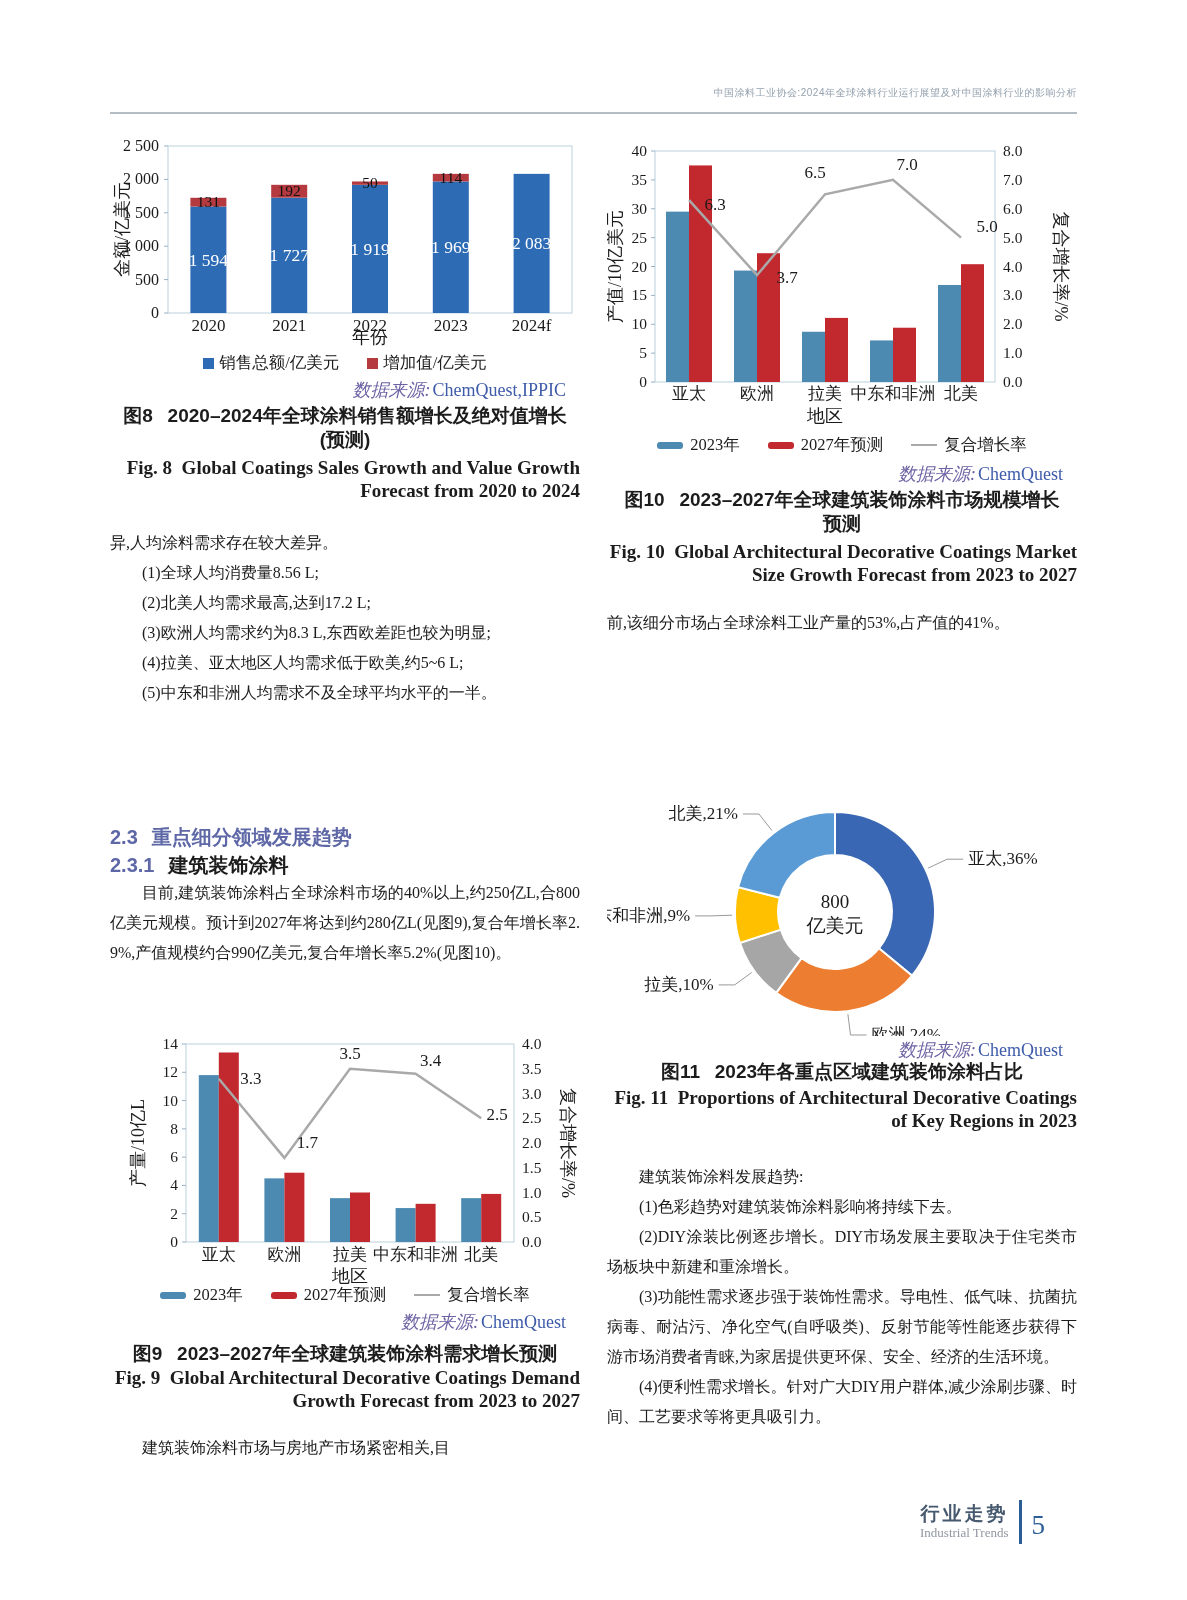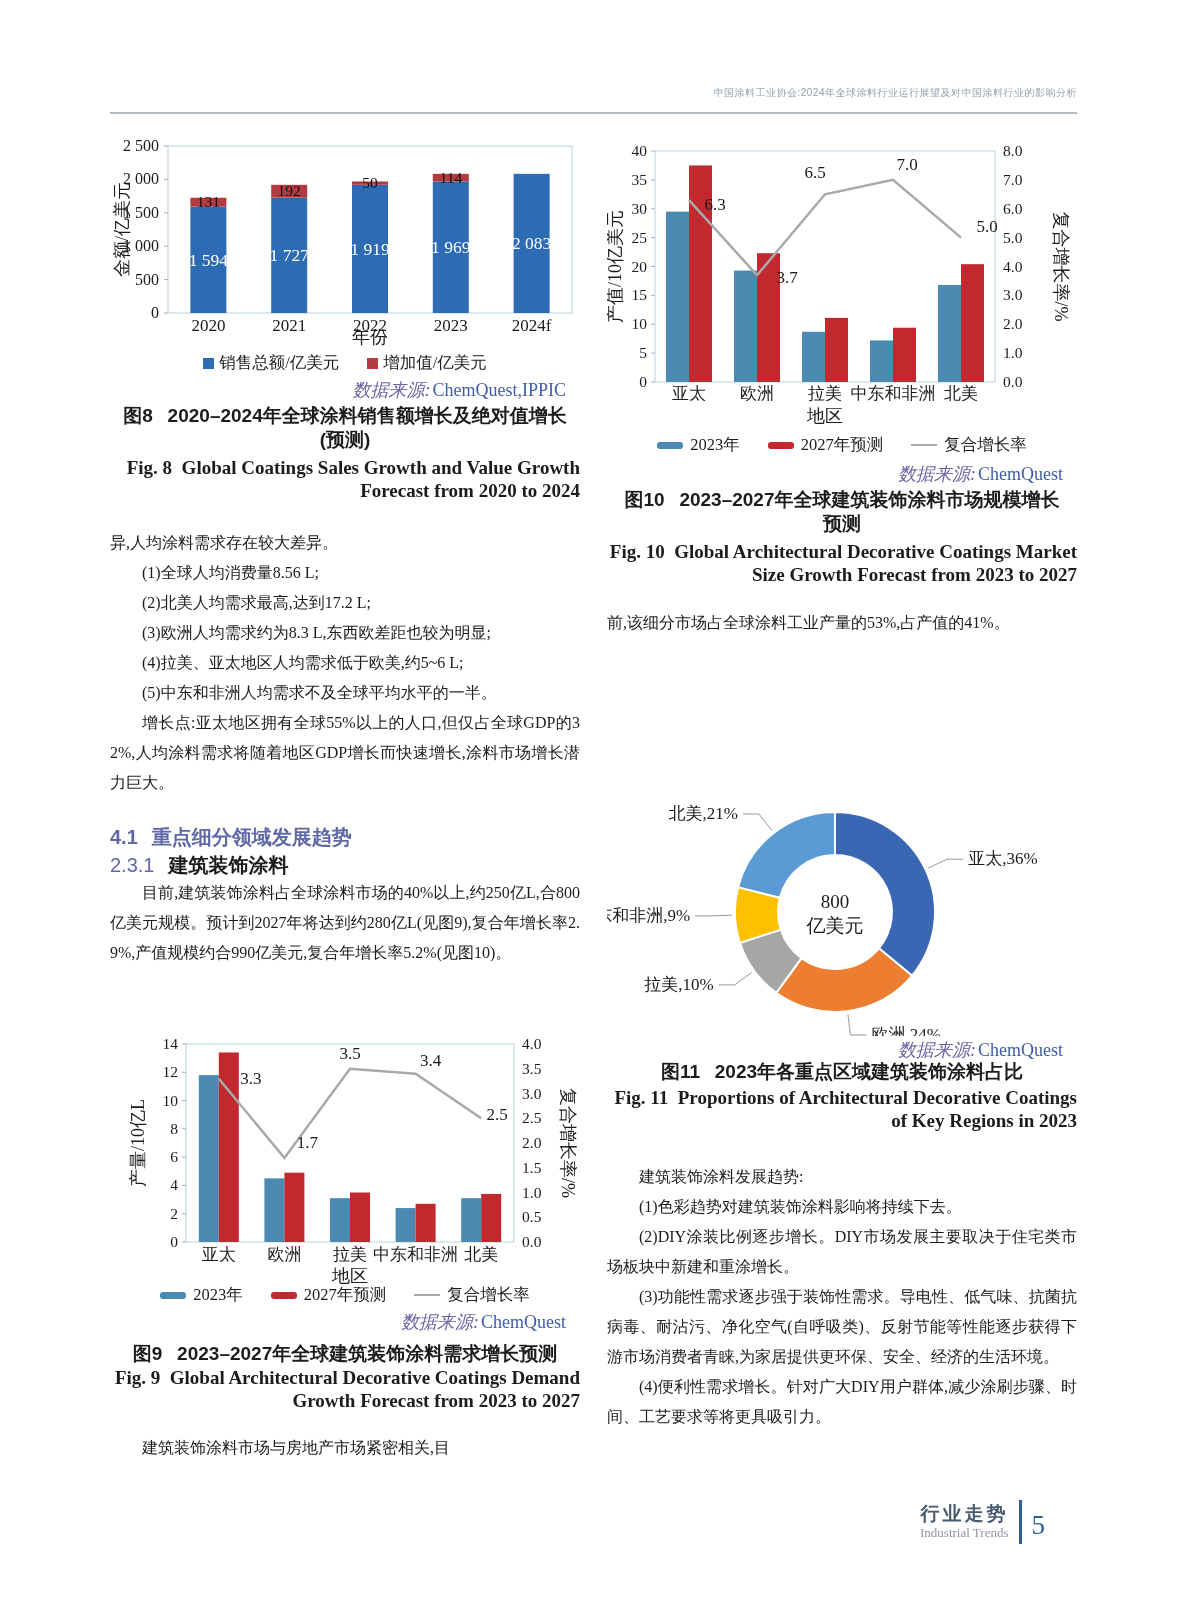--- a/index.html
+++ b/index.html
@@ -19,21 +19,21 @@
   .source .lbl{font-style:italic;color:#6d63a4;margin-right:2px}
   .source .val{color:#3f5caa}
   .legend{display:flex;justify-content:center;align-items:center;gap:28px;font-size:16.5px}
   .li{display:flex;align-items:center;white-space:nowrap}
   .sq{width:11px;height:11px;display:inline-block;margin-right:5px}
   .bar-sw{width:26px;height:7px;display:inline-block;margin-right:7px;border-radius:3px}
   .line-sw{width:26px;height:2.5px;display:inline-block;margin-right:7px}
   .h23{font-family:"Liberation Sans",sans-serif;font-weight:bold;color:#5f68a7;font-size:20px;line-height:30px}
   .h23 .txt{margin-left:14px}
   .h231{font-size:20px;line-height:30px}
-  .h231 .num{color:#5f68a7;font-family:"Liberation Sans",sans-serif;font-weight:normal}
+  .h231 .num{color:#5f68a7;font-family:"Liberation Sans",sans-serif;font-weight:bold}
   .h231 .txt{margin-left:14px;font-weight:bold}
   svg text{font-family:"Liberation Serif",serif;fill:#1b1b1b}
   svg .tk{font-size:15.5px}
   svg .tk8{font-size:16px}
   svg .cat{font-size:17px}
   svg .ax{font-size:18px}
   svg .bl{font-size:17.5px;fill:#ffffff}
   svg .rl{font-size:15.5px;fill:#111111}
   svg .ll{font-size:17px}
   svg .cl{font-size:19px}
@@ -109,24 +109,23 @@
   <div class="abs cap-en" style="top:456px">Fig. 8&nbsp;&nbsp;Global Coatings Sales Growth and Value Growth</div>
   <div class="abs cap-en" style="top:479px">Forecast from 2020 to 2024</div>
 
   <div class="abs" style="top:528px">
     <p class="noind">异,人均涂料需求存在较大差异。</p>
     <p>(1)全球人均消费量8.56 L;</p>
     <p>(2)北美人均需求最高,达到17.2 L;</p>
     <p>(3)欧洲人均需求约为8.3 L,东西欧差距也较为明显;</p>
     <p>(4)拉美、亚太地区人均需求低于欧美,约5~6 L;</p>
     <p>(5)中东和非洲人均需求不及全球平均水平的一半。</p>
-    <p>增长点:亚太地区拥有全球55%以上的人口,但仅占全球GDP的32%,人均涂料需求将随着地区GDP增长而快速增长,涂料市场增长潜力巨大。</p>
-  </div>
-
-  <div class="abs h23" style="top:822px"><span>4.1</span><span class="txt">重点细分领域发展趋势</span></div>
+  </div>
+
+  <div class="abs h23" style="top:822px"><span>2.3</span><span class="txt">重点细分领域发展趋势</span></div>
   <div class="abs h231" style="top:850px"><span class="num">2.3.1</span><span class="txt">建筑装饰涂料</span></div>
 
   <div class="abs" style="top:878px">
     <p>目前,建筑装饰涂料占全球涂料市场的40%以上,约250亿L,合800亿美元规模。预计到2027年将达到约280亿L(见图9),复合年增长率2.9%,产值规模约合990亿美元,复合年增长率5.2%(见图10)。</p>
   </div>
 
   <svg id="fig9-svg" class="abs" style="top:1028px" width="470" height="258" viewBox="0 0 470 258">
       <rect x="76" y="16" width="328" height="198" fill="#fff" stroke="#b9cfdd"></rect>
       <line x1="72" y1="214" x2="76" y2="214" stroke="#9ab2c4"></line>
       <text x="68" y="219" text-anchor="end" class="tk">0</text>

